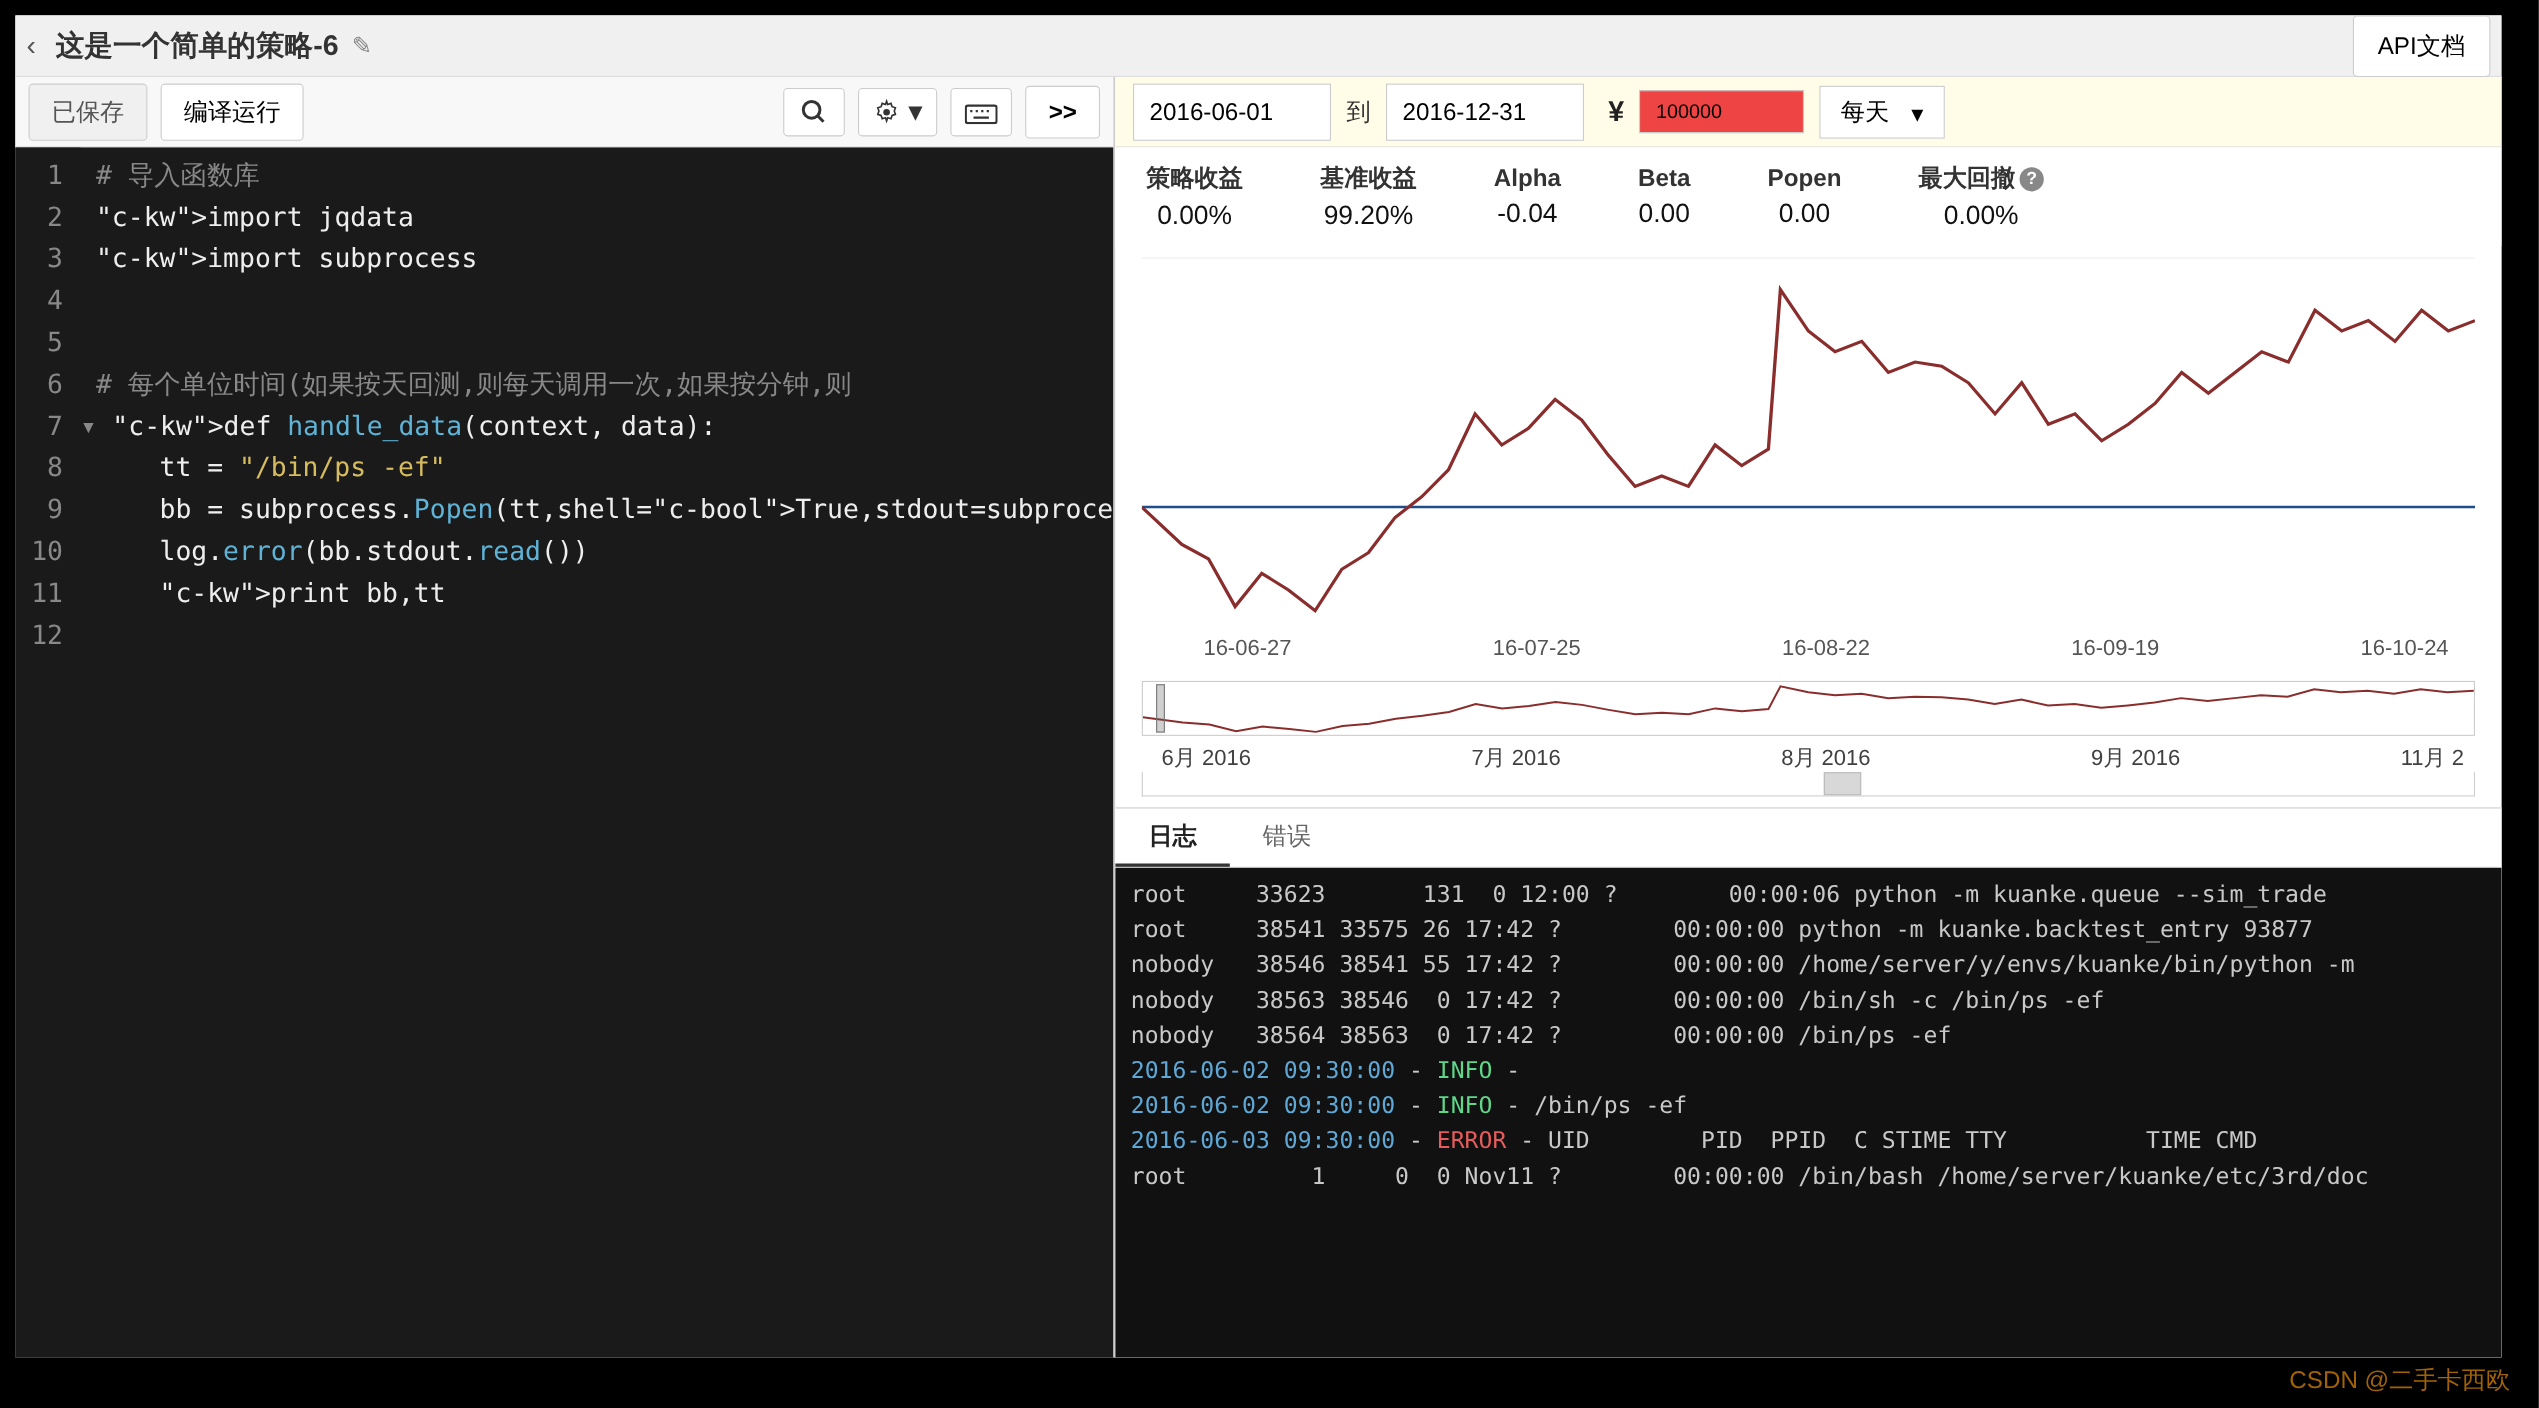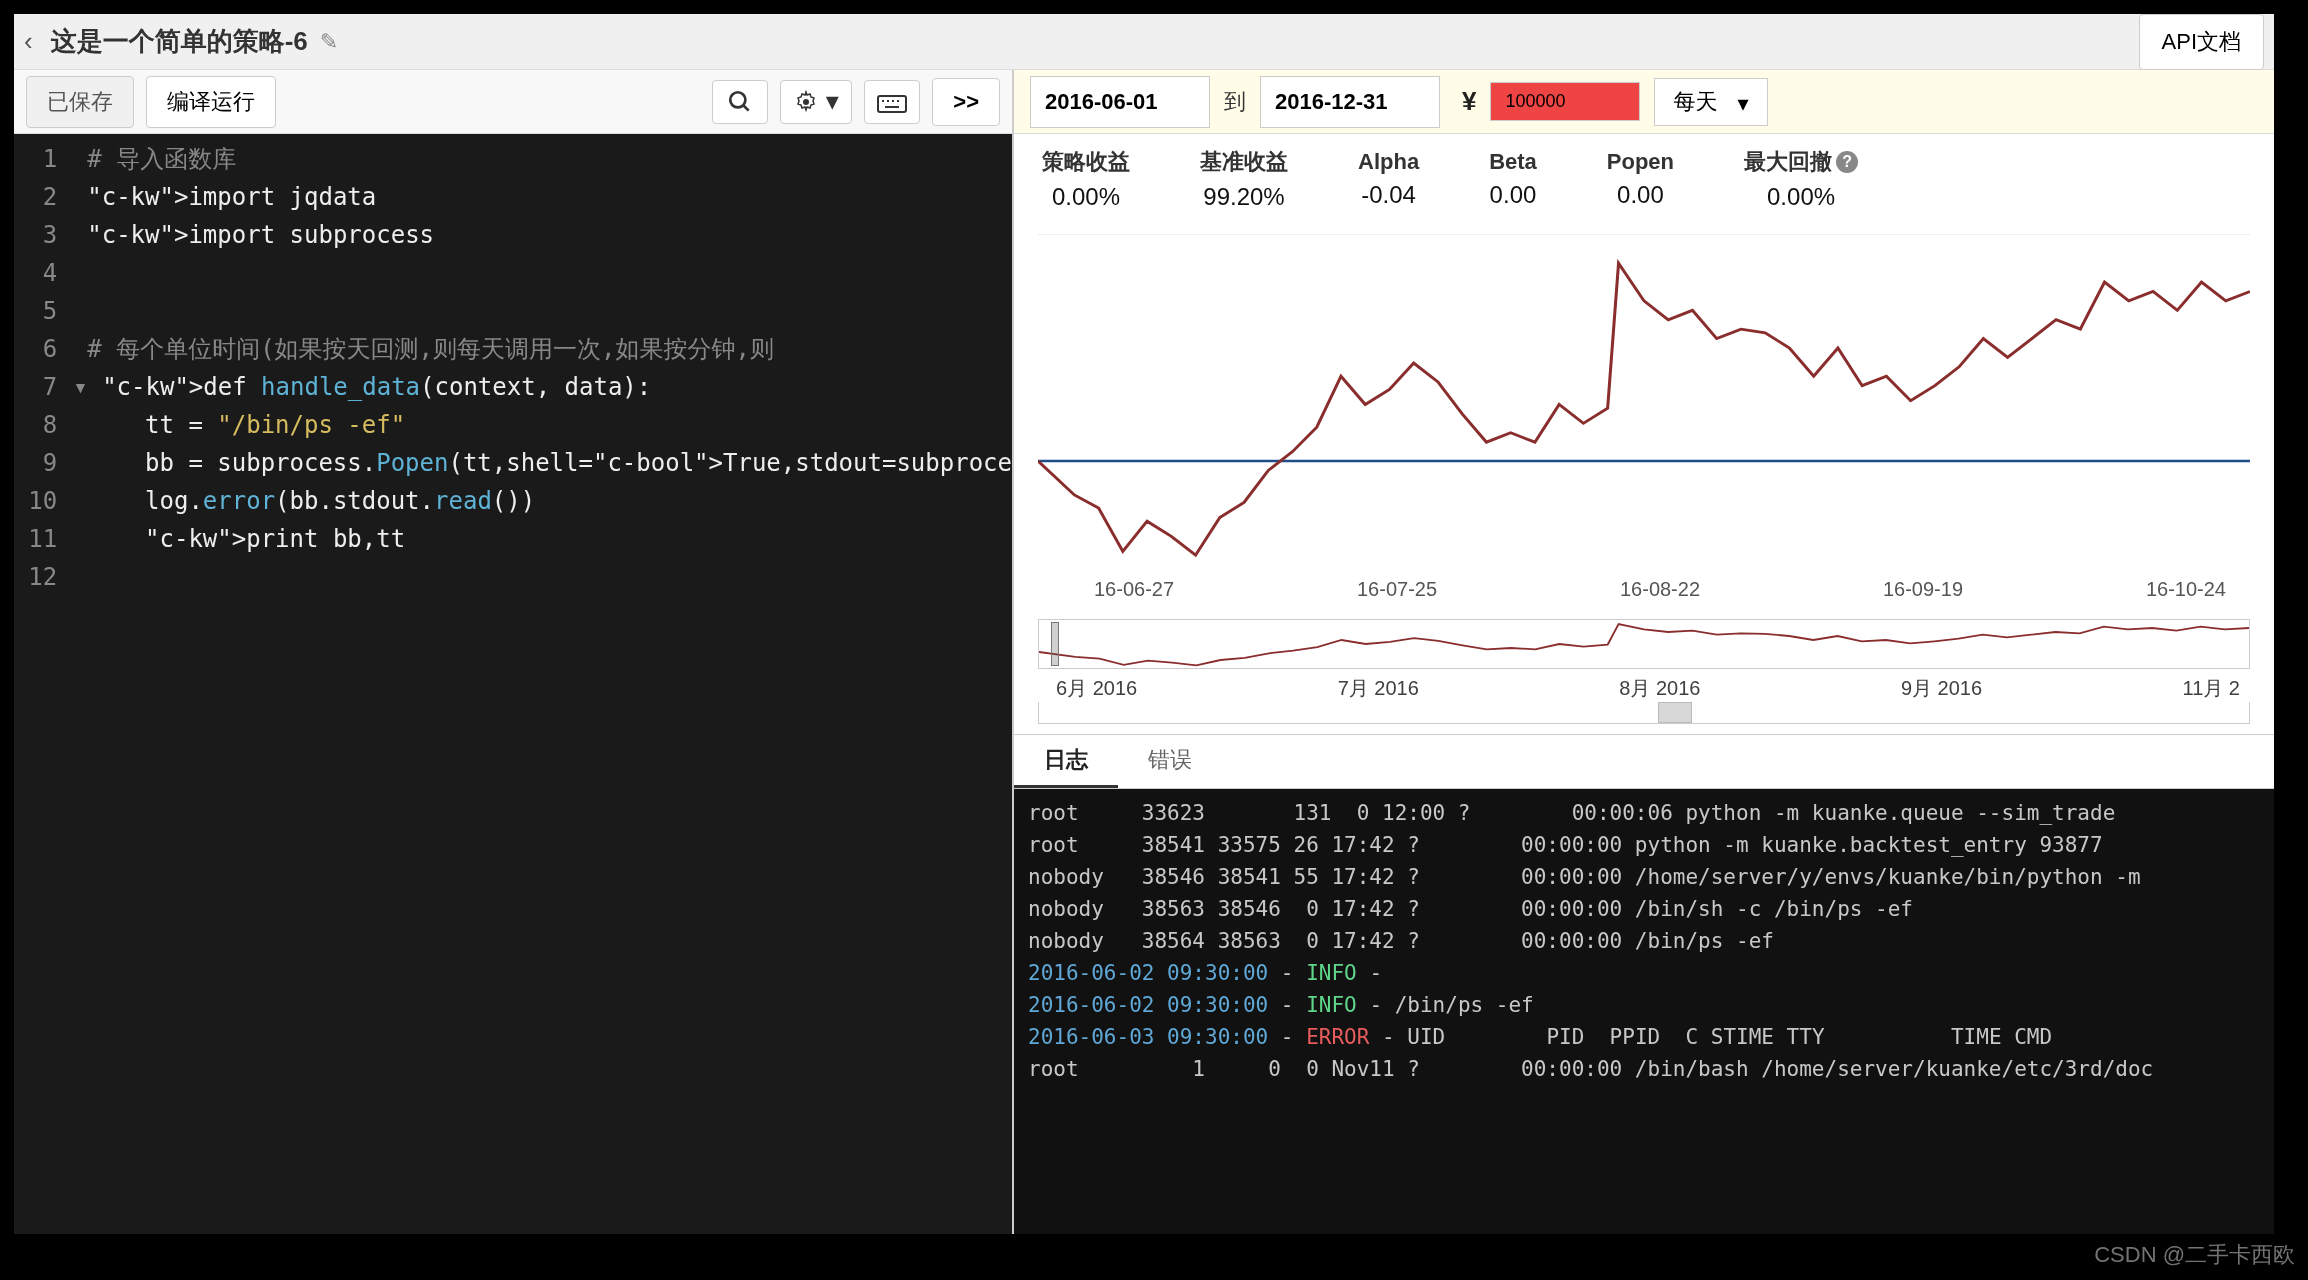--- a/index.html
+++ b/index.html
@@ -19,21 +19,21 @@
 .btn.status { background: #f0f0f0; color: #555; }
 .icon-btn { background: #fff; border: 1px solid #ccc; width: 56px; height: 44px; border-radius: 4px; display: flex; align-items: center; justify-content: center; font-size: 26px; cursor: pointer; }
 .editor { flex: 1; background: #1a1a1a; display: flex; font-family: Menlo, Consolas, monospace; font-size: 24px; line-height: 38px; overflow: hidden; }
 .gutter { width: 80px; background: #1a1a1a; color: #888; text-align: right; padding: 6px 16px 0 0; }
 .gutter div { height: 38px; }
 .code { flex: 1; padding: 6px 0 0 14px; color: #eee; white-space: pre; }
 .c-comment { color: #888; }
 .c-str { color: #d6bc5f; }
 .c-fn { color: #5fb3d6; }
 .toolbar-r { height: 64px; background: #fffde8; border-bottom: 1px solid #ddd; display: flex; align-items: center; padding: 0 16px; gap: 14px; font-size: 22px; }
-.date-inp { background: #fff; border: 1px solid #ccc; padding: 12px 14px; width: 180px; font-size: 22px; font-weight: bold; }
+.date-inp { background: #fff; border: 1px solid #ccc; padding: 12px 14px; width: 180px; font-size: 22px; }
 .to-label { color: #333; }
 .yen { font-size: 26px; font-weight: bold; color: #222; margin-left: 8px; }
 .cap-inp { background: #ef4444; border: 1px solid #ccc; padding: 8px 14px; width: 150px; font-size: 18px; }
 .freq-sel { background: #fff; border: 1px solid #ccc; padding: 8px 18px; font-size: 22px; display: flex; align-items: flex-end; gap: 20px; cursor: pointer; }
 .metrics { height: 90px; display: flex; align-items: center; padding: 0 28px; gap: 70px; background: #fff; }
 .metric { text-align: center; }
 .metric-label { font-size: 22px; color: #333; margin-bottom: 6px; font-weight: bold; }
 .metric-value { font-size: 24px; color: #111; }
 .help-icon { display:inline-block; width:22px; height:22px; border-radius:50%; background:#888; color:#fff; font-size:16px; line-height:22px; text-align:center; margin-left:4px; vertical-align:2px; }
 .chart-wrap { flex: 0 0 auto; padding: 10px 24px 0 24px; }
@@ -46,21 +46,21 @@
 .scrollbar { height:22px; background:#eee; border:1px solid #ccc; border-top:none; position:relative; }
 .scroll-thumb { position:absolute; left:0; right:0; top:0; bottom:0; background:#fff; }
 .scroll-handle { position:absolute; width:34px; height:100%; right:46%; background:#d8d8d8; border:1px solid #bbb; }
 .tabs { display:flex; border-top:1px solid #ccc; border-bottom:1px solid #ccc; background:#fff; margin-top:10px; }
 .tab { padding:10px 30px; font-size:22px; color:#666; cursor:pointer; }
 .tab.active { color:#222; font-weight:bold; border-bottom:3px solid #333; }
 .log { flex:1; background:#111; color:#c8c8c8; font-family:Menlo,Consolas,monospace; font-size:21px; line-height:32px; padding:8px 14px; overflow:hidden; white-space:pre; }
 .log-info { color:#5fd68a; }
 .log-err { color:#e65c5c; }
 .log-ts { color:#5fa8d6; }
-.watermark { position:absolute; right:13px; bottom:10px; color:#737373; font-size:22px; }
+.watermark { position:absolute; right:26px; bottom:10px; color:#a16207; font-size:22px; }
 </style>
 </head>
 <body>
 
 <div class="app">
 
   <div class="titlebar">
     <span class="back-arrow">‹</span>
     <span class="title">这是一个简单的策略-6</span>
     <span class="edit-icon">✎</span>

